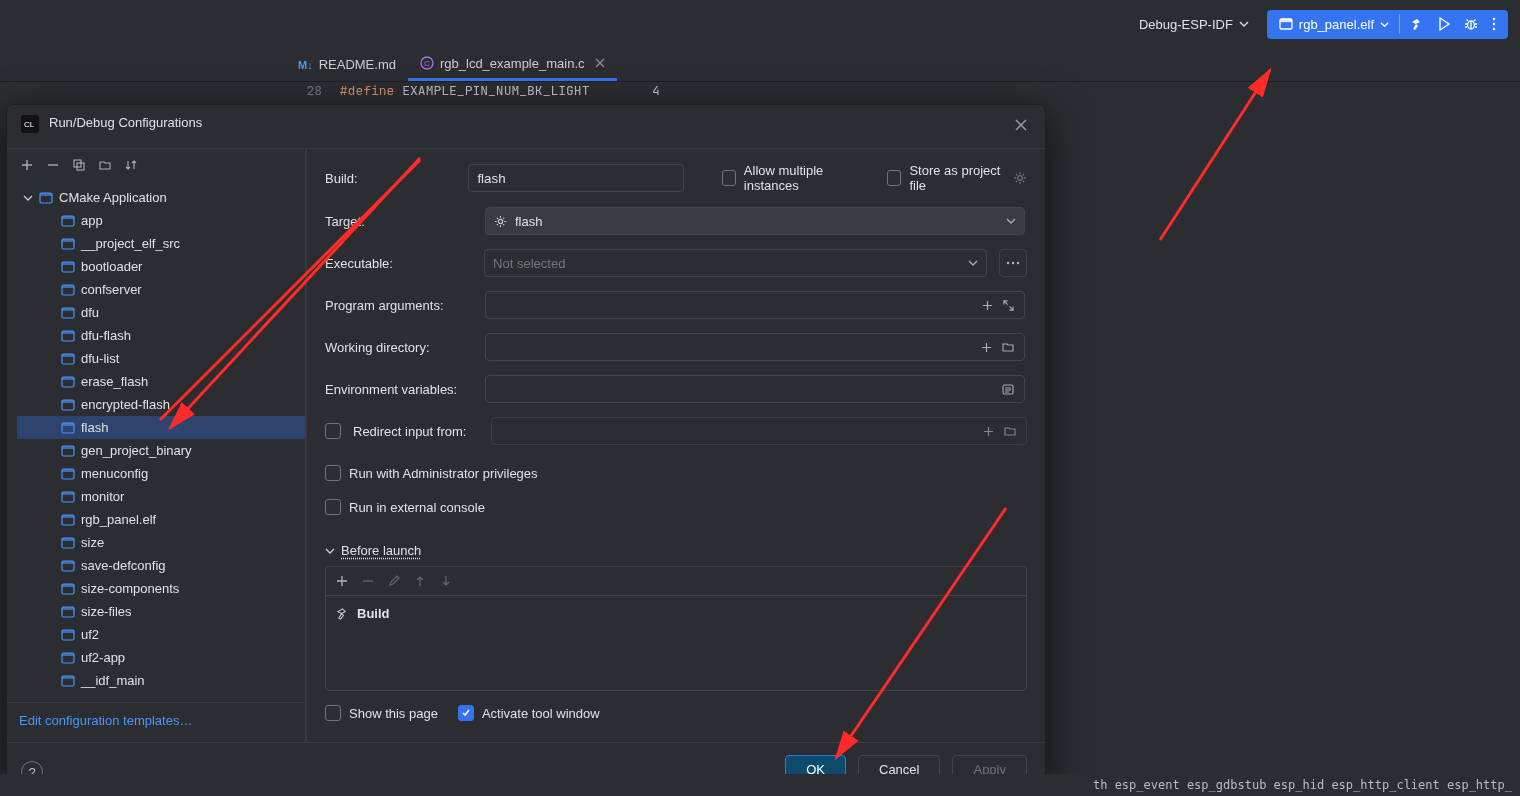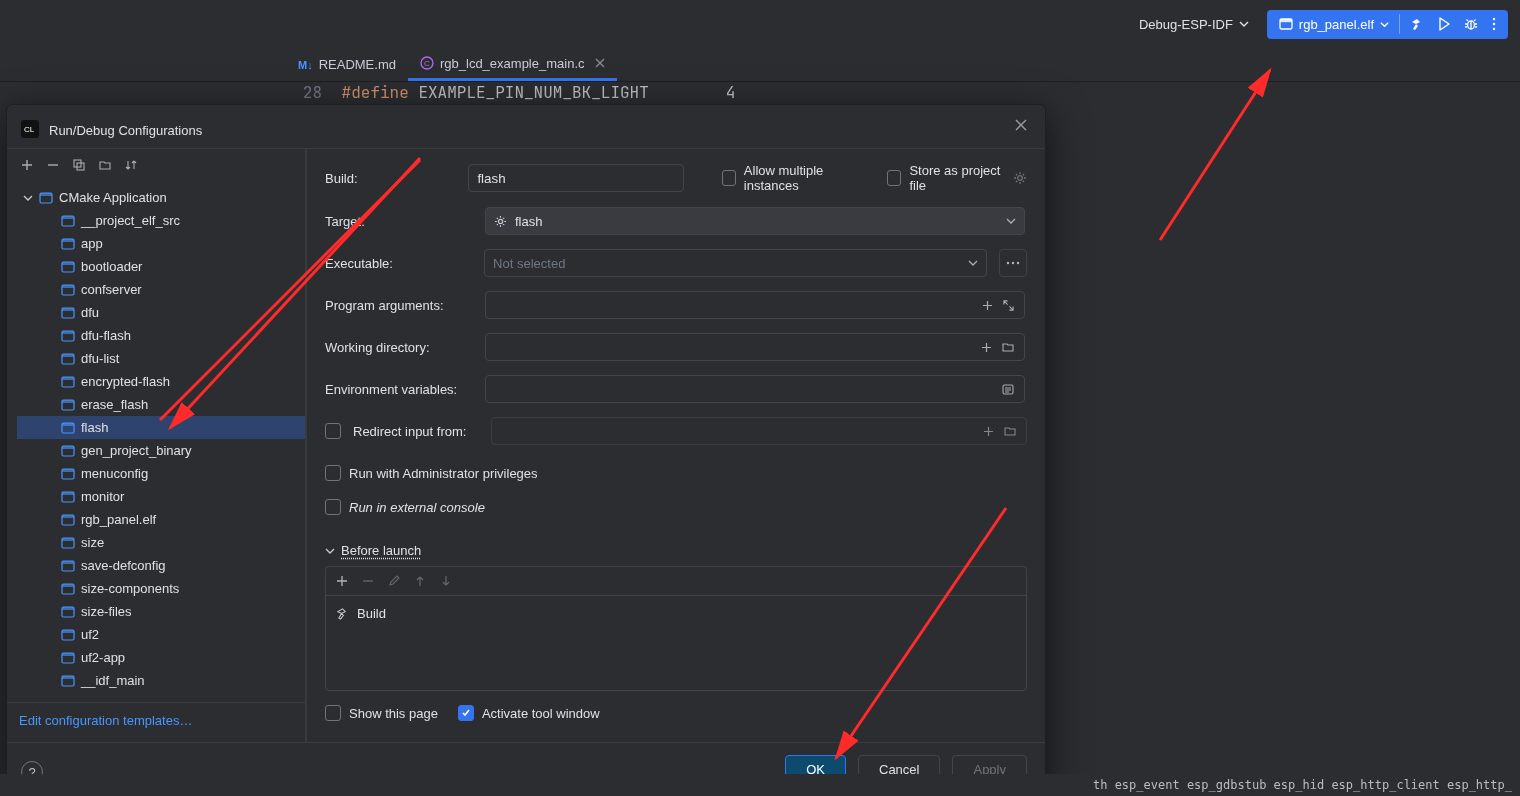--- a/index.html
+++ b/index.html
@@ -54,39 +54,39 @@
   padding:0 12px; gap:6px;
   height:100%;
   color:#c9ccd6;
 }
 .tab.active { border-bottom:3px solid #3574f0; }
 .tab-close { opacity:0.6; margin-left:4px; }
 .codearea {
   padding-left: 286px;
   color:#707784;
   font-family: "JetBrains Mono", Menlo, Consolas, monospace;
-  font-size:16px;
+  font-size:13px;
   height:20px;
 }
 .codearea .ln { display:inline-block; width:46px; text-align:right; padding-right:10px; color:#707784;}
 .codearea .kw { color:#cf8e6d; }
 .codearea .id { color:#bcbec4; }
 .codearea .num { color:#bcbec4; }
 .dialog {
   position:absolute;
   top:104px; left:6px;
   width:1040px; height:692px;
   background:#2b2d30;
   border:1px solid #1e1f22;
   border-radius:6px;
   box-shadow:0 10px 40px rgba(0,0,0,0.6);
   display:flex; flex-direction:column;
 }
 .dlg-header {
-  display:flex; align-items:flex-end;
+  display:flex; align-items:flex-start;
   padding:10px 14px; gap:10px;
   border-bottom:1px solid #393b40;
 }
 .dlg-close { margin-left:auto; opacity:0.7; padding:4px;}
 .dlg-body {
   flex:1; display:flex; min-height:0;
 }
 .dlg-sidebar {
   width:300px; border-right:2px solid #393a3d;
   display:flex; flex-direction:column;
@@ -156,21 +156,21 @@
 .input-line {
   flex:1; border:1px solid #43454a; border-radius:4px; height:28px;
   display:flex; align-items:center; padding:0 6px; gap:6px;
   max-width:540px;
   position:relative;
 }
 .input-line .end-icons { margin-left:auto; display:flex; gap:10px; padding-right:4px; opacity:0.8;}
 .section-hdr { display:flex; align-items:center; gap:6px; margin:1px 0 8px 0;}
 .section-hdr .title { text-decoration:underline; text-decoration-style:dotted; text-underline-offset:3px;}
 .bl-toolbar { display:flex; gap:14px; padding:8px 10px; border:1px solid #43454a; border-bottom:none; border-radius:4px 4px 0 0; opacity:0.85;}
-.bl-list { border:1px solid #43454a; border-radius:0 0 4px 4px; height:96px; padding:10px;}
+.bl-list { border:1px solid #43454a; border-radius:0 0 4px 4px; height:96px; padding:10px;font-weight:bold;}
 .bl-item { display:flex; gap:8px; align-items:center;}
 .bottom-row { display:flex; align-items:center; gap:20px; margin-top:14px;}
 .dlg-footer {
   display:flex; justify-content:flex-end; align-items:center;
   gap:12px; padding:12px 18px; border-top:1px solid #393b40;
 }
 .btn {
   height:28px; padding:0 20px; border-radius:4px;
   display:flex; align-items:center; justify-content:center;
   border:1px solid #43454a; color:#dfe1e5;
@@ -310,38 +310,38 @@
             </span>
           <span>CMake Application</span>
         </div>
       <div class="tree-item child">
             <span class="app-cube">
               <svg width="14" height="14" viewBox="0 0 14 14">
                 <rect x="1" y="2" width="12" height="10" rx="1.5" fill="none" stroke="#4996ff" stroke-width="1.2"></rect>
                 <rect x="1" y="2" width="12" height="3" fill="#4996ff" opacity="0.6"></rect>
               </svg>
             </span>
+            <span>app</span>
+          </div>
+          <div class="tree-item child">
+            <span class="app-cube">
+              <svg width="14" height="14" viewBox="0 0 14 14">
+                <rect x="1" y="2" width="12" height="10" rx="1.5" fill="none" stroke="#4996ff" stroke-width="1.2"></rect>
+                <rect x="1" y="2" width="12" height="3" fill="#4996ff" opacity="0.6"></rect>
+              </svg>
+            </span>
             <span>__project_elf_src</span>
           </div>
           <div class="tree-item child">
             <span class="app-cube">
               <svg width="14" height="14" viewBox="0 0 14 14">
                 <rect x="1" y="2" width="12" height="10" rx="1.5" fill="none" stroke="#4996ff" stroke-width="1.2"></rect>
                 <rect x="1" y="2" width="12" height="3" fill="#4996ff" opacity="0.6"></rect>
               </svg>
             </span>
-            <span>app</span>
-          </div>
-          <div class="tree-item child">
-            <span class="app-cube">
-              <svg width="14" height="14" viewBox="0 0 14 14">
-                <rect x="1" y="2" width="12" height="10" rx="1.5" fill="none" stroke="#4996ff" stroke-width="1.2"></rect>
-                <rect x="1" y="2" width="12" height="3" fill="#4996ff" opacity="0.6"></rect>
-              </svg>
-            </span>
             <span>bootloader</span>
           </div>
           <div class="tree-item child">
             <span class="app-cube">
               <svg width="14" height="14" viewBox="0 0 14 14">
                 <rect x="1" y="2" width="12" height="10" rx="1.5" fill="none" stroke="#4996ff" stroke-width="1.2"></rect>
                 <rect x="1" y="2" width="12" height="3" fill="#4996ff" opacity="0.6"></rect>
               </svg>
             </span>
             <span>confserver</span>
@@ -373,30 +373,30 @@
             </span>
             <span>dfu-list</span>
           </div>
           <div class="tree-item child">
             <span class="app-cube">
               <svg width="14" height="14" viewBox="0 0 14 14">
                 <rect x="1" y="2" width="12" height="10" rx="1.5" fill="none" stroke="#4996ff" stroke-width="1.2"></rect>
                 <rect x="1" y="2" width="12" height="3" fill="#4996ff" opacity="0.6"></rect>
               </svg>
             </span>
+            <span>erase_flash</span>
+          </div>
+          <div class="tree-item child">
+            <span class="app-cube">
+              <svg width="14" height="14" viewBox="0 0 14 14">
+                <rect x="1" y="2" width="12" height="10" rx="1.5" fill="none" stroke="#4996ff" stroke-width="1.2"></rect>
+                <rect x="1" y="2" width="12" height="3" fill="#4996ff" opacity="0.6"></rect>
+              </svg>
+            </span>
             <span>encrypted-flash</span>
-          </div>
-          <div class="tree-item child">
-            <span class="app-cube">
-              <svg width="14" height="14" viewBox="0 0 14 14">
-                <rect x="1" y="2" width="12" height="10" rx="1.5" fill="none" stroke="#4996ff" stroke-width="1.2"></rect>
-                <rect x="1" y="2" width="12" height="3" fill="#4996ff" opacity="0.6"></rect>
-              </svg>
-            </span>
-            <span>erase_flash</span>
           </div>
           <div class="tree-item child selected">
             <span class="app-cube">
               <svg width="14" height="14" viewBox="0 0 14 14">
                 <rect x="1" y="2" width="12" height="10" rx="1.5" fill="none" stroke="#4996ff" stroke-width="1.2"></rect>
                 <rect x="1" y="2" width="12" height="3" fill="#4996ff" opacity="0.6"></rect>
               </svg>
             </span>
             <span>flash</span>
           </div>
@@ -608,21 +608,21 @@
           </span>
         </div>
       </div>
 
       <div class="row" style="margin-bottom:6px;">
         <div class="chk">
           <span class="chkbox"></span>
           <span>Run with Administrator privileges</span>
         </div>
       </div>
-      <div class="row" style="margin-bottom:22px;font-style:italic;">
+      <div class="row" style="margin-bottom:22px;">
         <div class="chk">
           <span class="chkbox"></span>
           <span>Run in external console</span>
         </div>
       </div>
 
       <div class="section-hdr">
         <svg width="10" height="10" viewBox="0 0 10 10">
             <path d="M1 3l4 4 4-4" stroke="#c9ccd6" stroke-width="1.3" fill="none"></path>
           </svg>

